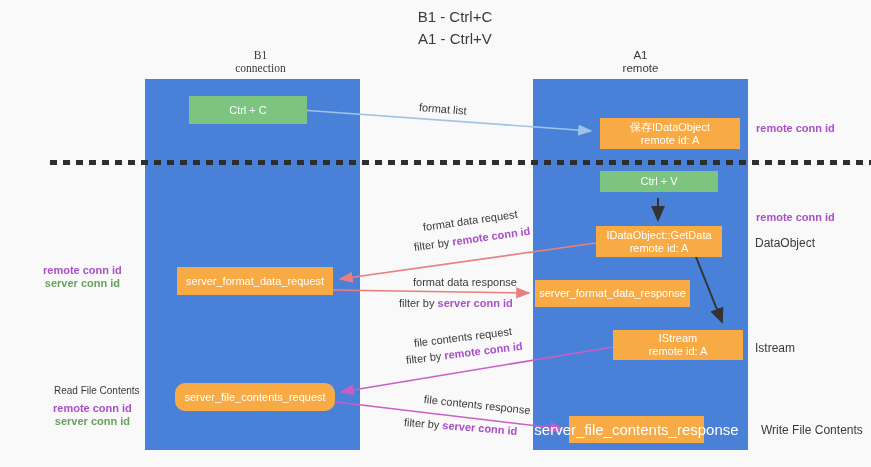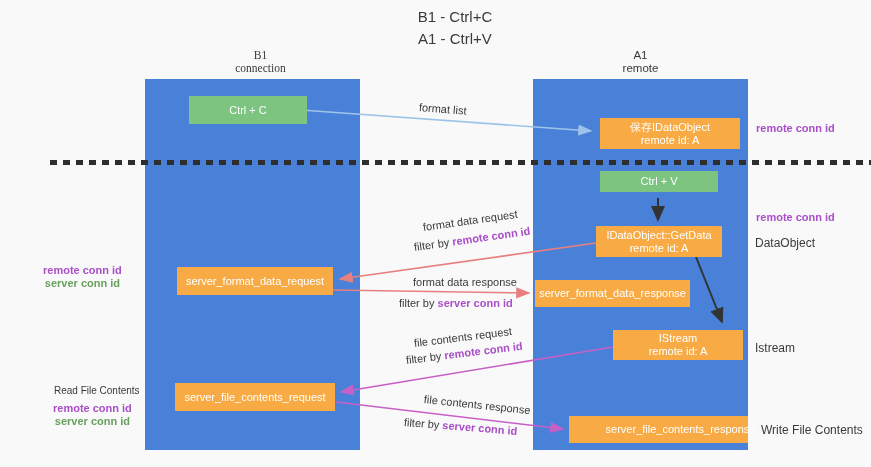--- a/index.html
+++ b/index.html
@@ -46,23 +46,23 @@
     justify-content:center;color:#fff;font-size:11px;line-height:13px;
     text-align:center;white-space:nowrap;z-index:4;}
   .green{background:var(--box_green,#7cc47f);}
   .orange{background:var(--box_orange,#f8ab44);}
   #ctrl-c{left:164px;top:96px;width:118px;height:28px;}
   #save-obj{left:575px;top:118px;width:140px;height:31px;}
   #ctrl-v{left:575px;top:171px;width:118px;height:21px;}
   #getdata{left:571px;top:226px;width:126px;height:31px;}
   #fmt-resp{left:510px;top:280px;width:155px;height:27px;}
   #istream{left:588px;top:330px;width:130px;height:30px;}
-  #file-resp{left:544px;top:416px;width:135px;height:27px;font-size:11px;padding-left:44px;}
+  #file-resp{left:544px;top:416px;width:135px;height:27px;font-size:15px;}
   #fmt-req{left:152px;top:267px;width:156px;height:28px;}
-  #file-req{left:150px;top:383px;width:160px;height:28px;}
+  #file-req{left:150px;top:383px;width:160px;height:28px;border-radius:10px;}
 
   
   .side-label{position:absolute;font-size:11px;white-space:nowrap;z-index:5;}
   .dark{color:var(--text_dark,#3a3a3a);font-size:12px;}
   .k-purple{color:var(--purple_label,#a94fc8);font-weight:bold;}
   .k-green{color:var(--green_label,#67a05c);font-weight:bold;}
   .pair{line-height:13px;text-align:center;}
   #left-pair-format{left:18px;top:264px;}
   #left-read-file{left:29px;top:385px;font-size:10px;}
   #left-pair-file{left:28px;top:402px;}

